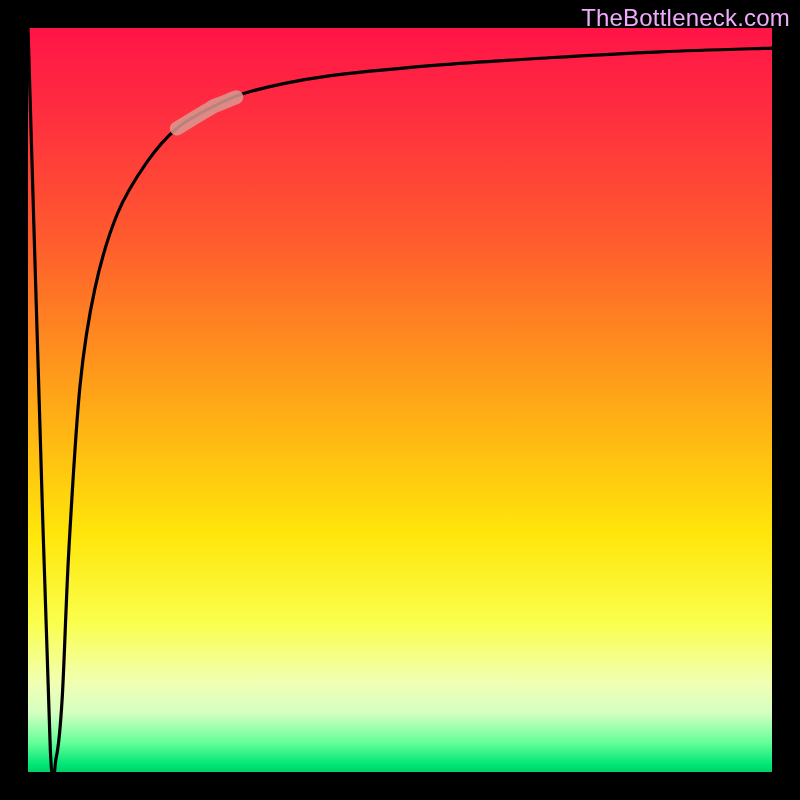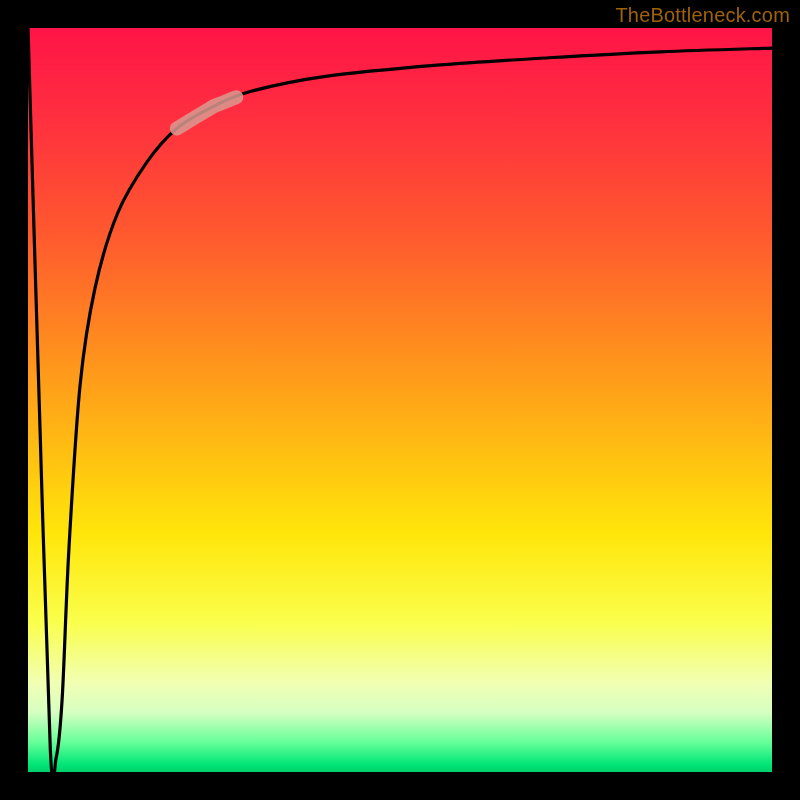--- a/index.html
+++ b/index.html
@@ -42,22 +42,22 @@
       #d6ffc2 92%,
       #66ff99 96%,
       #00e676 99%,
       #00d06a 100%
     );
   }
   .watermark {
     position: absolute;
     top: 4px;
     right: 10px;
-    color: #a16207;
-    font-size: 20px;
+    color: #f0abfc;
+    font-size: 24px;
     letter-spacing: 0.2px;
     user-select: none;
   }
   svg.curve {
     position: absolute;
     inset: 0;
     width: 100%;
     height: 100%;
   }
 </style>

